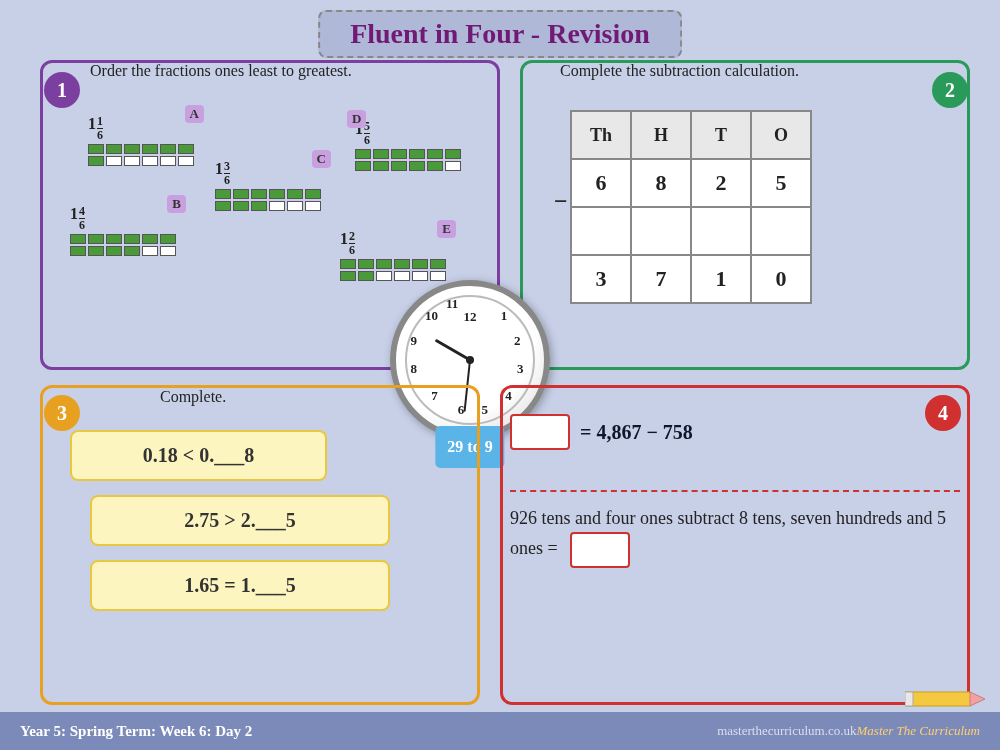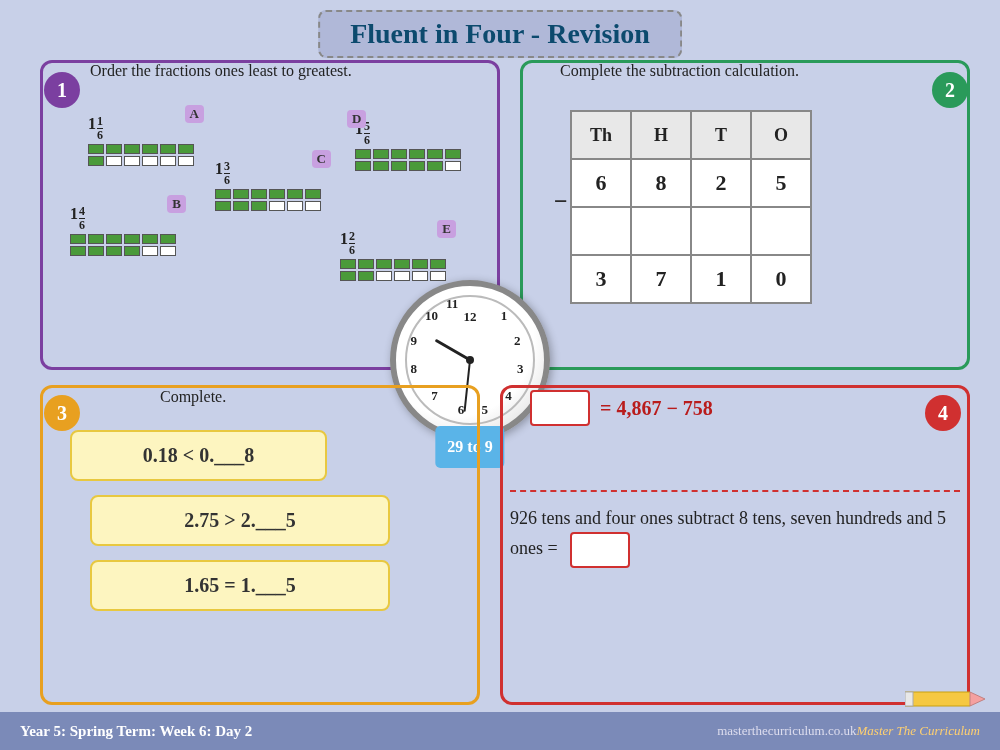--- a/index.html
+++ b/index.html
@@ -16,21 +16,21 @@
     .title-box {
       position: absolute;
       top: 10px;
       left: 50%;
       transform: translateX(-50%);
       background: #b0b8d8;
       border-radius: 8px;
       padding: 6px 30px;
       font-size: 28px;
       font-weight: bold;
-      color: #0c4a6e;
+      color: #701a75;
       white-space: nowrap;
       border: 2px dashed #888;
     }
 
     
     .q-circle {
       width: 36px;
       height: 36px;
       border-radius: 50%;
       display: flex;
@@ -285,29 +285,28 @@
       border-radius: 4px;
       display: inline-block;
       width: 60px;
       height: 36px;
       vertical-align: middle;
       background: white;
     }
 
     .equation-line {
       position: absolute;
-      top: 390px;
+      top: 414px;
       left: 510px;
       font-size: 20px;
       font-weight: bold;
-      color: #b91c1c;
+      color: #0f172a;
       display: flex;
       align-items: center;
       gap: 10px;
-      margin-left: 20px;
     }
 
     .dashed-line {
       position: absolute;
       top: 490px;
       left: 510px;
       width: 450px;
       border-top: 2px dashed #d03030;
     }
 

